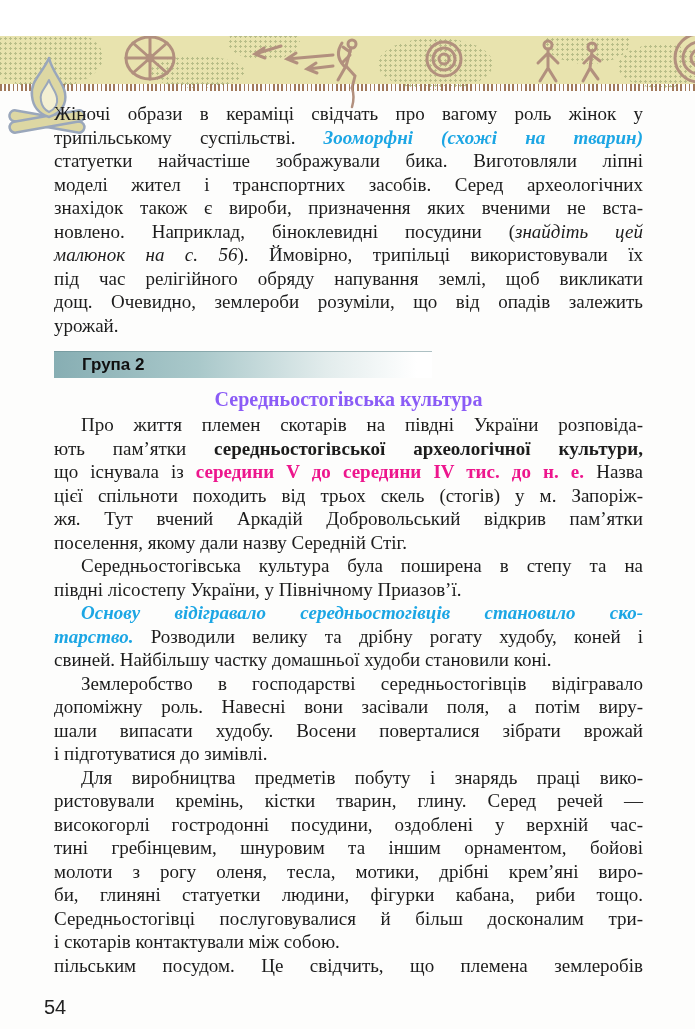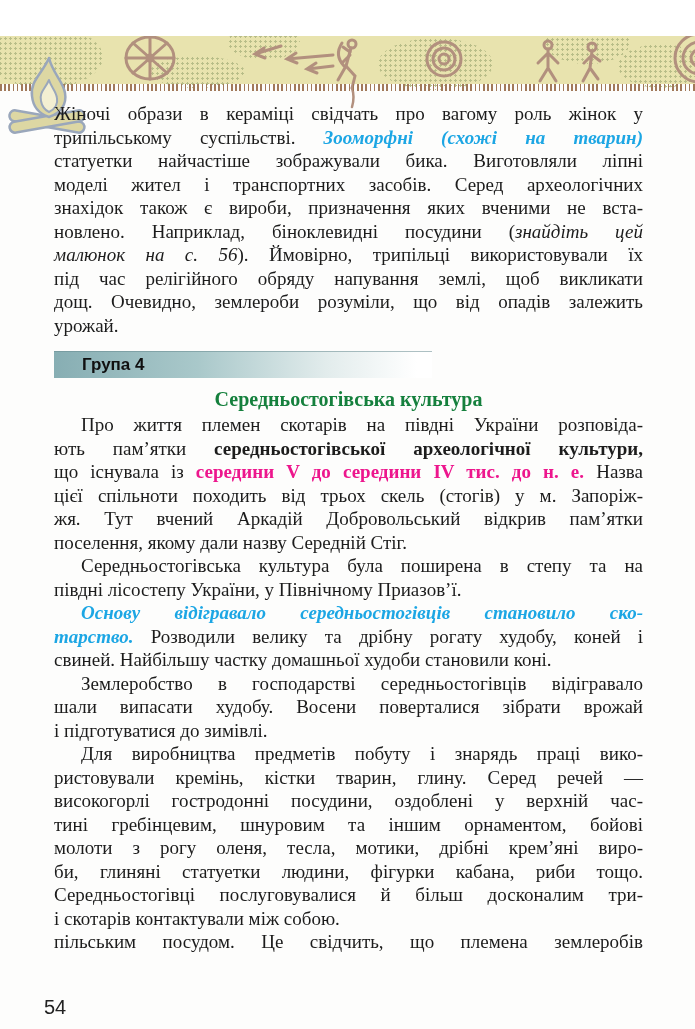--- a/index.html
+++ b/index.html
@@ -50,21 +50,21 @@
     display:flex; align-items:center;
   }
   .group-bar .label {
     font-family:"Liberation Sans", sans-serif; font-weight:bold;
     font-size:17px; color:#101010; padding-left:28px;
   }
 
   
   .section-heading {
     position:absolute; top:351px; left:54px; width:589px; margin:0;
-    text-align:center; font-size:20px; font-weight:bold; color:#15803d;
+    text-align:center; font-size:20px; font-weight:bold; color:#8b5cf6;
     font-family:"Liberation Serif", serif; line-height:24px;
   }
 
   
   .page-number {
     position:absolute; left:44px; top:960px;
     font-family:"Liberation Sans", sans-serif; font-size:20px; color:#222;
   }
 </style>
 </head>
@@ -148,21 +148,21 @@
         <div class="line"><span class="s-plain">знахідок також є вироби, призначення яких вченими не вста-</span></div>
         <div class="line"><span class="s-plain">новлено. Наприклад, біноклевидні посудини (</span><span class="s-italic">знайдіть цей</span></div>
         <div class="line"><span class="s-italic">малюнок на с. 56</span><span class="s-plain">). Ймовірно, трипільці використовували їх</span></div>
         <div class="line"><span class="s-plain">під час релігійного обряду напування землі, щоб викликати</span></div>
         <div class="line"><span class="s-plain">дощ. Очевидно, землероби розуміли, що від опадів залежить</span></div>
         <div class="line last"><span class="s-plain">урожай.</span></div>
       </div>
     </div>
 
   <div class="group-bar">
-    <span class="label">Група 4</span>
+    <span class="label">Група 2</span>
   </div>
 
   <h2 class="section-heading">Середньостогівська культура</h2>
 
   <div id="section-paras" class="textcol">
       <div class="para">
         <div class="line indent"><span class="s-plain">Про життя племен скотарів на півдні України розповіда-</span></div>
         <div class="line"><span class="s-plain">ють пам’ятки </span><span class="s-bold">середньостогівської археологічної культури,</span></div>
         <div class="line"><span class="s-plain">що існувала із </span><span class="s-magenta_bold">середини V до середини IV тис. до н. е.</span><span class="s-plain"> Назва</span></div>
         <div class="line"><span class="s-plain">цієї спільноти походить від трьох скель (стогів) у м. Запоріж-</span></div>
@@ -173,20 +173,21 @@
         <div class="line indent"><span class="s-plain">Середньостогівська культура була поширена в степу та на</span></div>
         <div class="line last"><span class="s-plain">півдні лісостепу України, у Північному Приазов’ї.</span></div>
       </div>
       <div class="para">
         <div class="line indent"><span class="s-term_blue">Основу відігравало середньостогівців становило ско-</span></div>
         <div class="line"><span class="s-term_blue">тарство.</span><span class="s-plain"> Розводили велику та дрібну рогату худобу, коней і</span></div>
         <div class="line last"><span class="s-plain">свиней. Найбільшу частку домашньої худоби становили коні.</span></div>
       </div>
       <div class="para">
         <div class="line indent"><span class="s-plain">Землеробство в господарстві середньостогівців відігравало</span></div>
+        <div class="line"><span class="s-plain">допоміжну роль. Навесні вони засівали поля, а потім виру-</span></div>
         <div class="line"><span class="s-plain">шали випасати худобу. Восени поверталися зібрати врожай</span></div>
         <div class="line last"><span class="s-plain">і підготуватися до зимівлі.</span></div>
       </div>
       <div class="para">
         <div class="line indent"><span class="s-plain">Для виробництва предметів побуту і знарядь праці вико-</span></div>
         <div class="line"><span class="s-plain">ристовували кремінь, кістки тварин, глину. Серед речей —</span></div>
         <div class="line"><span class="s-plain">високогорлі гостродонні посудини, оздоблені у верхній час-</span></div>
         <div class="line"><span class="s-plain">тині гребінцевим, шнуровим та іншим орнаментом, бойові</span></div>
         <div class="line"><span class="s-plain">молоти з рогу оленя, тесла, мотики, дрібні крем’яні виро-</span></div>
         <div class="line"><span class="s-plain">би, глиняні статуетки людини, фігурки кабана, риби тощо.</span></div>

